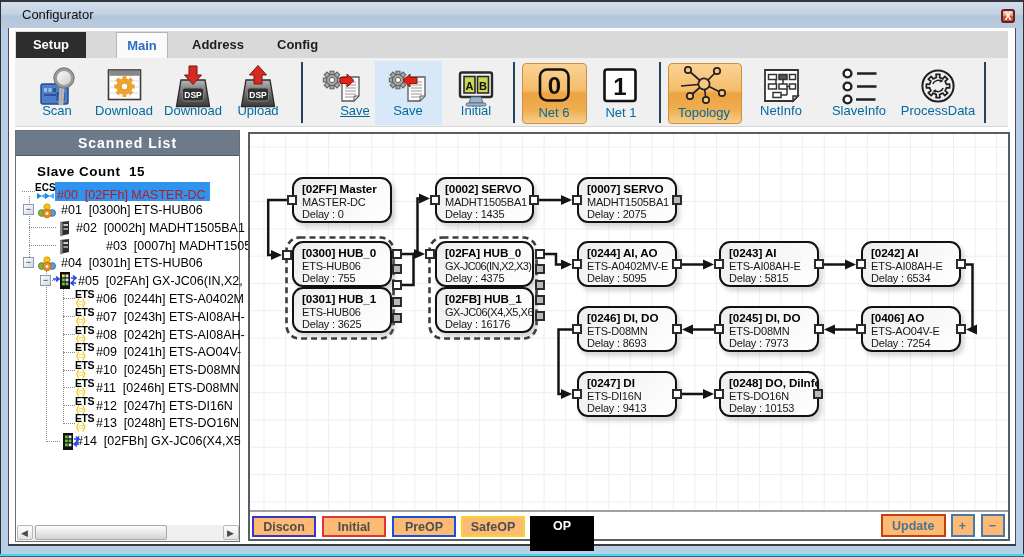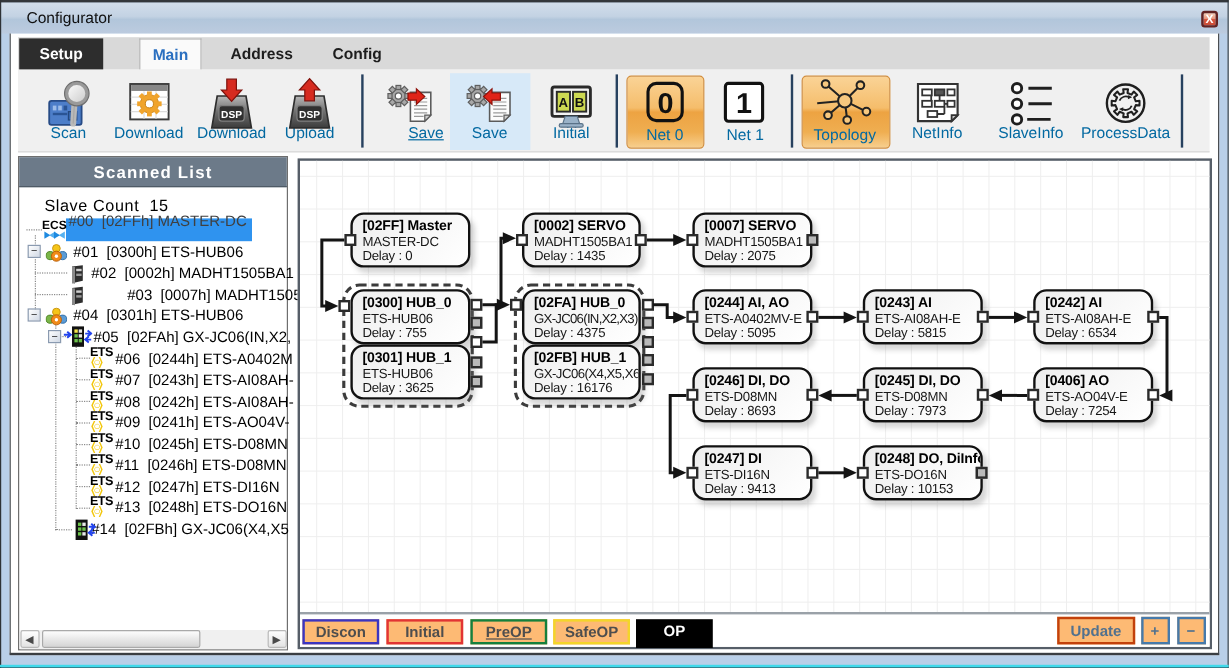--- a/index.html
+++ b/index.html
@@ -37,21 +37,21 @@
   .orangebtn { position:absolute; top:63px; height:61px; border:1px solid #d28e3e; border-radius:4px;
      background:linear-gradient(#fad396 0%, #f5bd6b 44%, #eda342 50%, #efae51 78%, #f7cf8e 100%); }
 
   
   #panelgap { left:16px; top:129px; width:991px; height:2px; background:#ffffff; }
 
   
   #leftpanel { left:15px; top:130px; width:225px; height:412px; background:#ffffff; border:1px solid #6e6e6e; }
   #lp-header { left:16px; top:131px; width:223px; height:25px; background:#6c7a89; border-bottom:1px solid #4e5a66;
      color:#ffffff; font-size:14px; font-weight:bold; text-align:center; line-height:25px; letter-spacing:1px;}
-  #slavecount { left:37px; top:164px; font-size:13.5px; font-weight:normal; color:#000; letter-spacing:0.5px; }
+  #slavecount { left:37px; top:164px; font-size:13.5px; font-weight:bold; color:#000; letter-spacing:0.5px; }
   .trow { position:absolute; font-size:12.5px; color:#000; white-space:pre; }
   #sel00 { left:55px; top:182px; width:155px; height:19px; background:#2f93ef; }
   
   #hscroll { left:16.5px; top:524.5px; width:222px; height:16.5px; background:#f0f0f0; }
   .sbtn { position:absolute; top:525px; width:16px; height:15px; background:linear-gradient(#fefefe,#e3e3e3); border:1px solid #b9b9b9; border-radius:2px; color:#4a4a4a; font-size:9px; text-align:center; line-height:14px;}
   #sthumb { left:34.5px; top:525px; width:132px; height:15px; background:linear-gradient(#fdfdfd,#d4d4d4); border:1px solid #a9a9a9; border-radius:2px; }
 
   
   #topo { left:248px; top:132px; width:762px; height:409px; border:2px solid #565e68; background:#ffffff; }
   #grid { left:250px; top:134px; width:758px; height:376px;
@@ -110,21 +110,21 @@
 <div class="abs orangebtn" style="left:522px; width:65px;"></div>
 <div class="abs orangebtn" style="left:668px; width:74px;"></div>
 
 <div class="tool-label" style="left:27px;width:60px;">Scan</div>
 <div class="tool-label" style="left:84px;width:80px;">Download</div>
 <div class="tool-label" style="left:153px;width:80px;">Download</div>
 <div class="tool-label" style="left:218px;width:80px;">Upload</div>
 <div class="tool-label" style="left:325px;width:60px;text-decoration:underline;">Save</div>
 <div class="tool-label" style="left:378px;width:60px;">Save</div>
 <div class="tool-label" style="left:436px;width:80px;">Initial</div>
-<div class="tool-label" style="left:524px;width:60px;top:105px;">Net 0</div>
+<div class="tool-label" style="left:524px;width:60px;top:105px;">Net 6</div>
 <div class="tool-label" style="left:591px;width:60px;top:105px;">Net 1</div>
 <div class="tool-label" style="left:664px;width:80px;top:105px;">Topology</div>
 <div class="tool-label" style="left:751px;width:60px;">NetInfo</div>
 <div class="tool-label" style="left:819px;width:80px;">SlaveInfo</div>
 <div class="tool-label" style="left:888px;width:100px;">ProcessData</div>
 
 <svg class="abs" id="icons-layer" width="1024" height="557" style="left:0;top:0;pointer-events:none;">
   <defs>
     <linearGradient id="chipg" x1="0" y1="0" x2="0" y2="1">
       <stop offset="0" stop-color="#b8b8b8"></stop>
@@ -297,21 +297,21 @@
   <div class="abs" style="left:63px; top:316px; width:12px; border-top:1px dotted #8a8a8a;"></div>
   <div class="abs" style="left:63px; top:334px; width:12px; border-top:1px dotted #8a8a8a;"></div>
   <div class="abs" style="left:63px; top:352px; width:12px; border-top:1px dotted #8a8a8a;"></div>
   <div class="abs" style="left:63px; top:370px; width:12px; border-top:1px dotted #8a8a8a;"></div>
   <div class="abs" style="left:63px; top:387px; width:12px; border-top:1px dotted #8a8a8a;"></div>
   <div class="abs" style="left:63px; top:405px; width:12px; border-top:1px dotted #8a8a8a;"></div>
   <div class="abs" style="left:63px; top:423px; width:12px; border-top:1px dotted #8a8a8a;"></div>
   <div class="abs" style="left:46px; top:441px; width:14px; border-top:1px dotted #8a8a8a;"></div>
 
   <div class="abs" id="sel00"></div>
-  <div class="trow" style="left:57px; top:177px; color:#404040;">#00&nbsp; [02FFh] MASTER-DC</div>
+  <div class="trow" style="left:57px; top:188px; color:#b91c1c;">#00&nbsp; [02FFh] MASTER-DC</div>
   <div class="trow" style="left:61px; top:203px;">#01&nbsp; [0300h] ETS-HUB06</div>
   <div class="trow" style="left:76px; top:221px;">#02&nbsp; [0002h] MADHT1505BA1</div>
   <div class="trow" style="left:76px; top:239px;margin-left:30px;">#03&nbsp; [0007h] MADHT1505BA1</div>
   <div class="trow" style="left:61px; top:256px;">#04&nbsp; [0301h] ETS-HUB06</div>
   <div class="trow" style="left:78px; top:274px;">#05&nbsp; [02FAh] GX-JC06(IN,X2,</div>
   <div class="trow" style="left:96px; top:292px;">#06&nbsp; [0244h] ETS-A0402M</div>
   <div class="trow" style="left:96px; top:310px;">#07&nbsp; [0243h] ETS-AI08AH-</div>
   <div class="trow" style="left:96px; top:328px;">#08&nbsp; [0242h] ETS-AI08AH-</div>
   <div class="trow" style="left:96px; top:345px;">#09&nbsp; [0241h] ETS-AO04V-</div>
   <div class="trow" style="left:96px; top:363px;">#10&nbsp; [0245h] ETS-D08MN</div>
@@ -393,23 +393,23 @@
 <div class="abs" id="hscroll"></div>
 <div class="abs sbtn" style="left:16.5px;">◀</div>
 <div class="abs sbtn" style="left:222.5px;">▶</div>
 <div class="abs" id="sthumb"></div>
 
 <div class="abs" id="topo"></div>
 <div class="abs" id="grid"></div>
 <div class="abs" id="statusbar"></div>
 <div class="abs stbtn" style="left:252px; border:2px solid #3b35c0;">Discon</div>
 <div class="abs stbtn" style="left:322px; border:2px solid #e23434;">Initial</div>
-<div class="abs stbtn" style="left:392px; border:2px solid #15803d;text-decoration:underline;">PreOP</div>
+<div class="abs stbtn" style="left:392px; border:2px solid #1d4ed8;">PreOP</div>
 <div class="abs stbtn" style="left:461px; border:2px solid #f3d52a;">SafeOP</div>
-<div class="abs stbtn" style="left:530px; background:#000; color:#fff; border:none; height:24px; line-height:21px;">OP</div>
+<div class="abs stbtn" style="left:530px; background:#000; color:#fff; border:none; height:35px; line-height:21px;">OP</div>
 <div class="abs stbtn" style="left:881px; width:64.5px; top:513.5px; height:23.5px; line-height:21.5px; border:2px solid #c2410c; color:#51718e;">Update</div>
 <div class="abs stbtn" style="left:950.5px; width:24px; top:513.5px; height:23.5px; line-height:21.5px; border:2px solid #467aab; color:#51718e;">+</div>
 <div class="abs stbtn" style="left:980.5px; width:24px; top:513.5px; height:23.5px; line-height:21.5px; border:2px solid #467aab; color:#51718e;">−</div>
 
 <div id="nodes-layer">
   <svg class="abs" style="left:283px; top:234px;" width="260" height="108">
     <rect x="3.5" y="3.5" width="107" height="101" rx="13" fill="none" stroke="#3c3c3c" stroke-width="2.6" stroke-dasharray="6 4"></rect>
     <rect x="146.5" y="3.5" width="107" height="101" rx="13" fill="none" stroke="#3c3c3c" stroke-width="2.6" stroke-dasharray="6 4"></rect>
   </svg>
 

